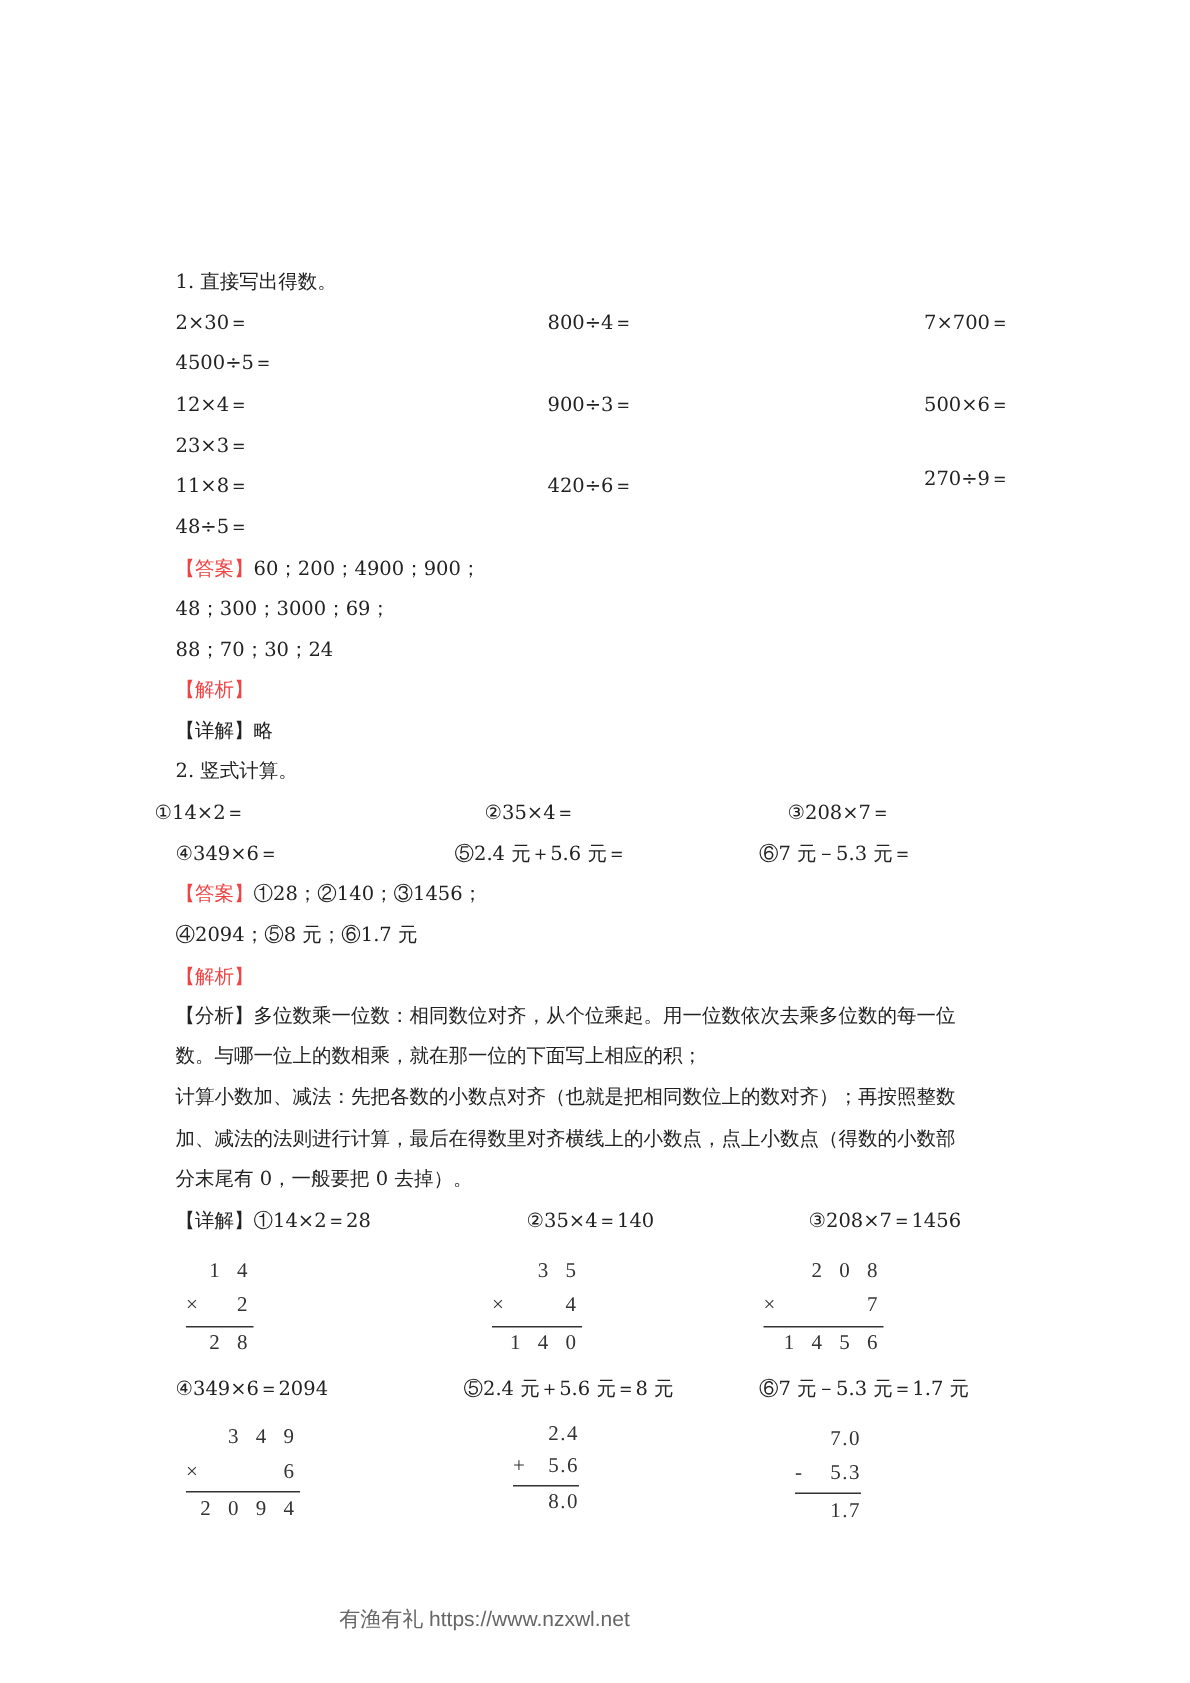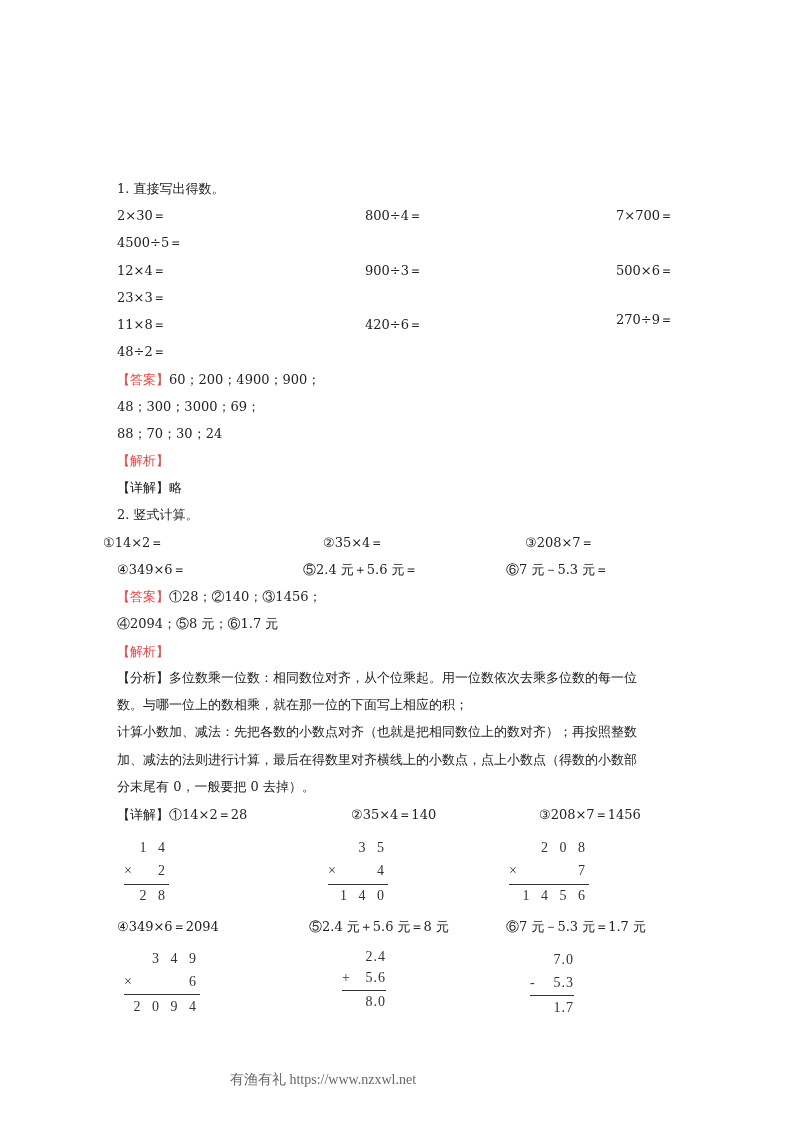--- a/index.html
+++ b/index.html
@@ -10,42 +10,42 @@
            font-weight: bold; font-size: 21px; color: #111; letter-spacing: 0.2px; }
   .t1 { top: 96px; }
   .t2 { top: 141px; }
   .line { position: absolute; font-size: 13px; line-height: 18px; white-space: nowrap; color: #222; }
   .blue { color: #ef4444; }
   .vert { position: absolute; font-family: "Liberation Serif", "DejaVu Serif", serif; font-size: 14px; color: #333; }
   .vert .r { position: absolute; right: 0; white-space: pre; letter-spacing: 4px; }
   .vert .op { position: absolute; left: 0; }
   .vert .bar { position: absolute; left: 0; right: 0; height: 1px; background: #333; }
   .footer { position: absolute; top: 1071px; left: 0; width: 646px; text-align: center;
-            font-family: Liberation Serif, serif; font-size: 14px; color: #666; }
+            font-family: Liberation Sans, sans-serif; font-size: 14px; color: #666; }
 </style>
 </head>
 <body>
 
 <div class="page">
 
 
   <div class="line" style="top:180px;left:117px">1. 直接写出得数。</div>
 
   <div class="line" style="top:207px;left:117px">2×30＝</div>
   <div class="line" style="top:207px;left:365px">800÷4＝</div>
   <div class="line" style="top:207px;left:616px">7×700＝</div>
   <div class="line" style="top:234px;left:117px">4500÷5＝</div>
   <div class="line" style="top:262px;left:117px">12×4＝</div>
   <div class="line" style="top:262px;left:365px">900÷3＝</div>
   <div class="line" style="top:262px;left:616px">500×6＝</div>
   <div class="line" style="top:289px;left:117px">23×3＝</div>
   <div class="line" style="top:316px;left:117px">11×8＝</div>
   <div class="line" style="top:316px;left:365px">420÷6＝</div>
   <div class="line" style="top:311px;left:616px">270÷9＝</div>
-  <div class="line" style="top:343px;left:117px">48÷2＝</div>
+  <div class="line" style="top:343px;left:117px">48÷5＝</div>
 
   <div class="line" style="top:371px;left:117px">
     <span class="blue">【答案】</span><span>60；200；4900；900；</span>
   </div>
   <div class="line" style="top:398px;left:117px">48；300；3000；69；</div>
   <div class="line" style="top:425px;left:117px">88；70；30；24</div>
   <div class="line blue" style="top:452px;left:117px">【解析】</div>
   <div class="line" style="top:479px;left:117px">
     <span>【详解】</span><span>略</span>
   </div>

